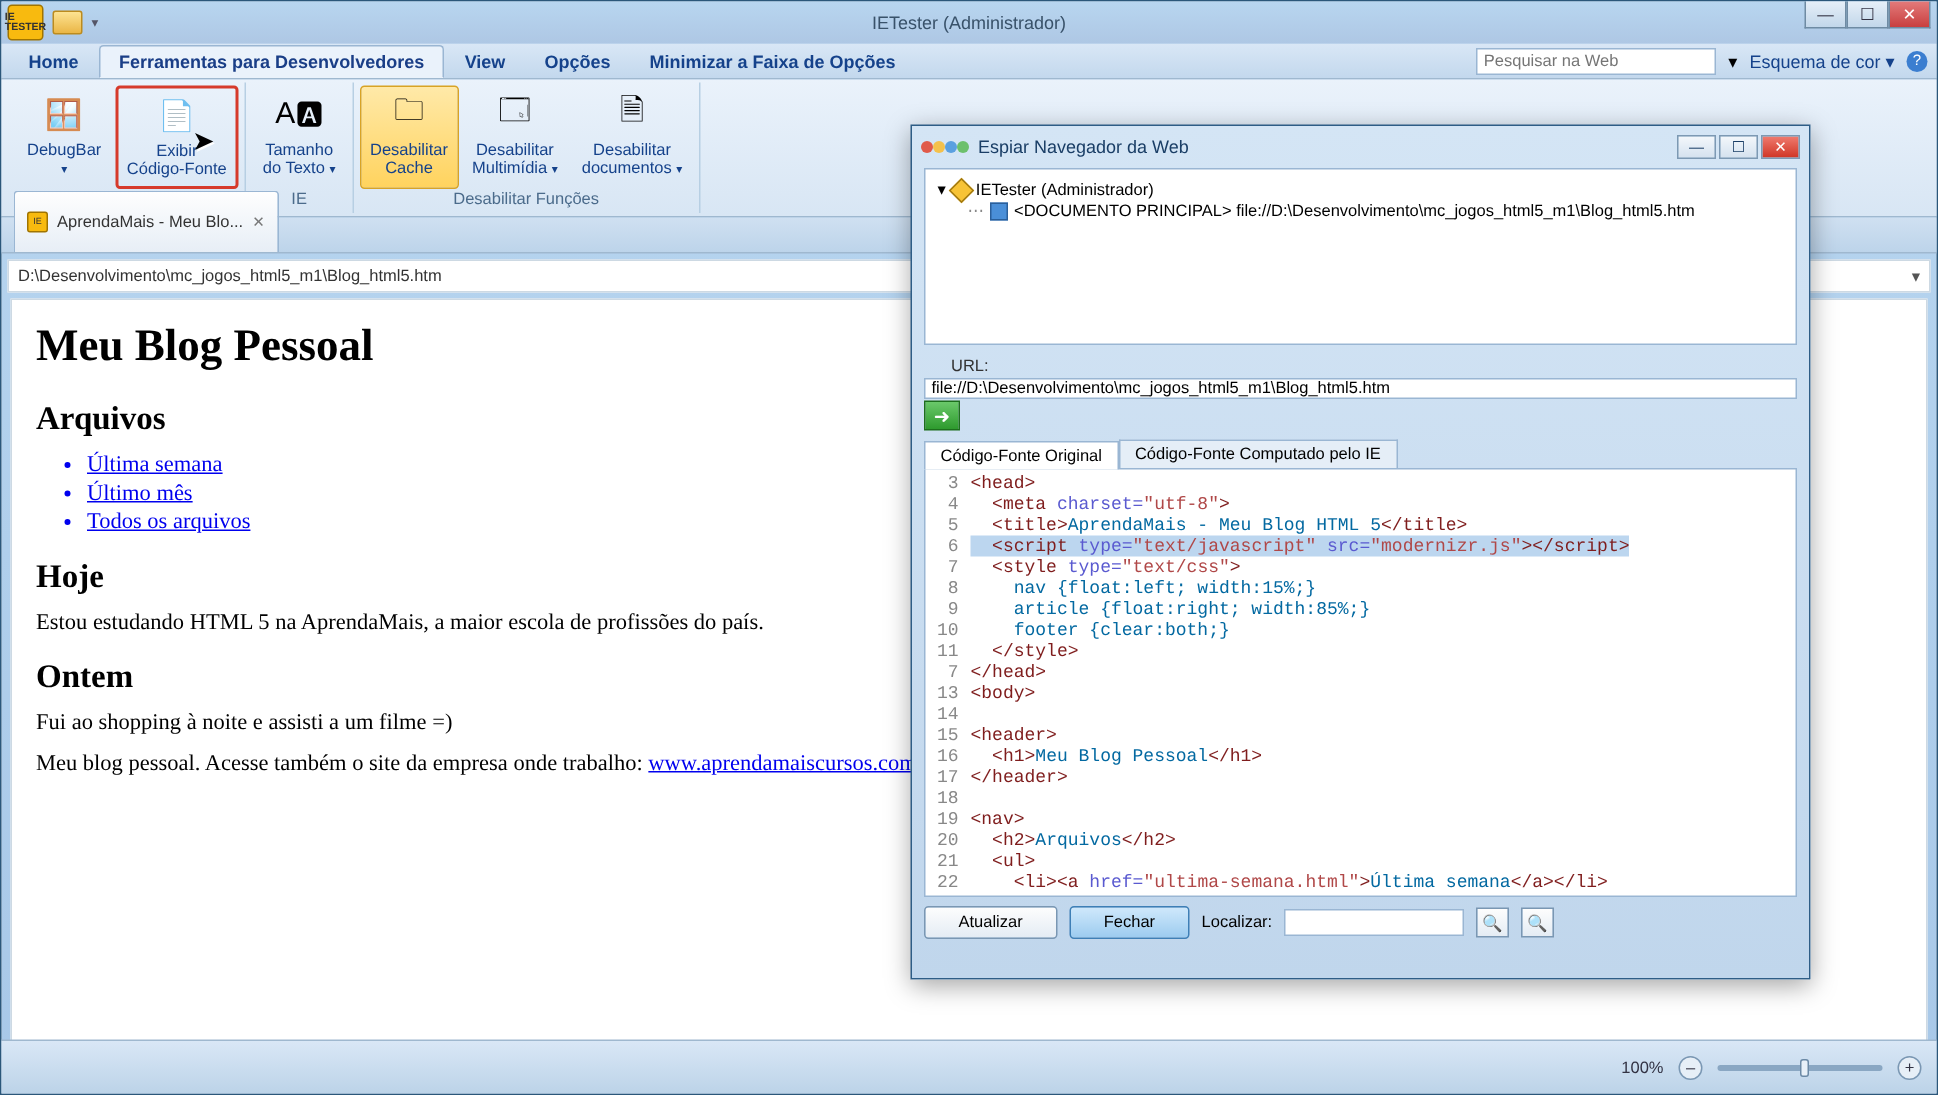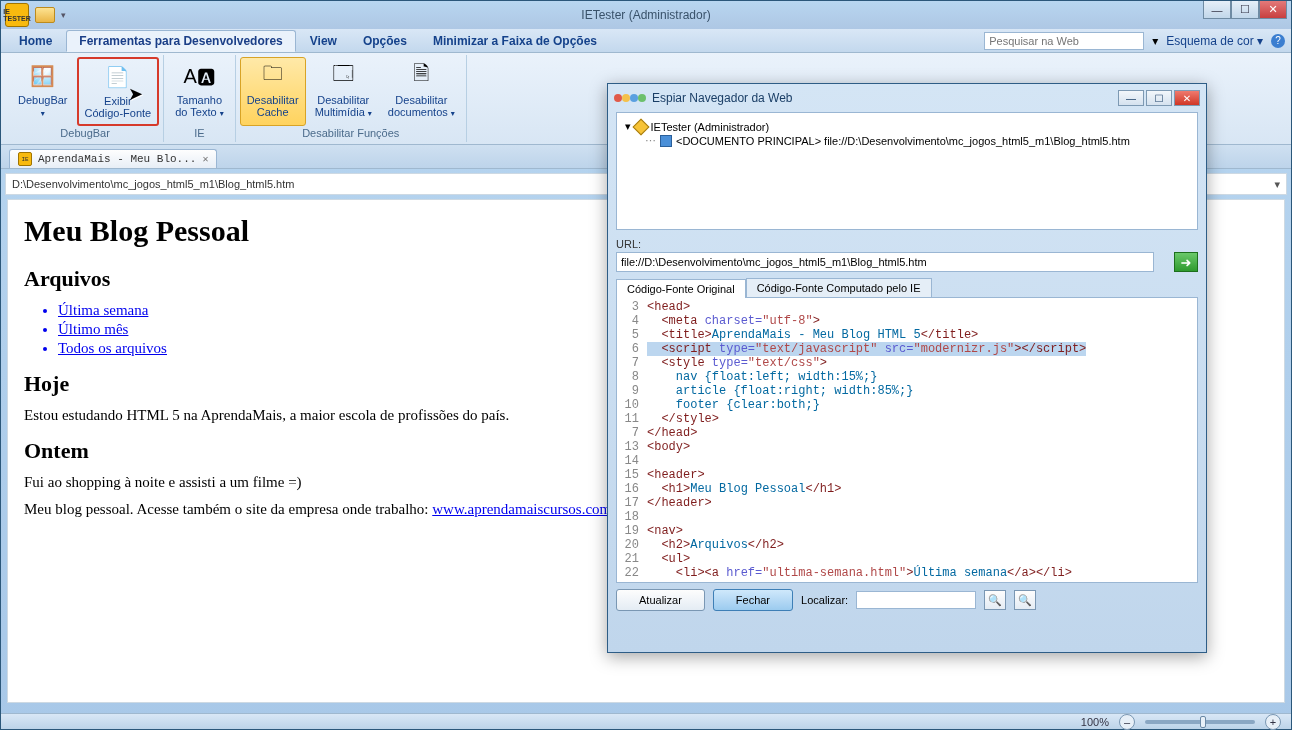--- a/index.html
+++ b/index.html
@@ -30,56 +30,56 @@
 .ribbon .group .items { display:flex; gap:2px; flex:1; }
 .ribbon .group .label { text-align:center; font-size:11px; color:#4b6b8b; padding:1px 0; }
 .ribbon .btn { display:flex; flex-direction:column; align-items:center; justify-content:flex-start; padding:2px 6px; min-width:56px; border:1px solid transparent; border-radius:3px; text-align:center; }
 .ribbon .btn .ico { width:32px; height:32px; margin-bottom:2px; display:flex;align-items:center;justify-content:center; font-size:20px; }
 .ribbon .btn.sel { border:2px solid #d63a2b; }
 .ribbon .btn.active { background:linear-gradient(#ffe9a8,#ffd35e); border:1px solid #d8a326; }
 .ribbon .btn .txt { font-size:11px; color:#15428b; line-height:12px; }
 .ribbon .dd-arrow { font-size:8px; color:#15428b; }
 
 .doc-tabs { height:24px; background:linear-gradient(#cfe0f1,#bdd4ea); display:flex; align-items:flex-end; padding:0 8px; border-bottom:1px solid #9fb8cf;}
-.doc-tabs .dtab { background:linear-gradient(#fefefe,#e7eef6); border:1px solid #9ab6d3; border-bottom:none; border-radius:3px 3px 0 0; padding:2px 8px; display:flex; align-items:center; gap:6px; font-size:11px; color:#333;font-family:Liberation Mono, monospace; }
+.doc-tabs .dtab { background:linear-gradient(#fefefe,#e7eef6); border:1px solid #9ab6d3; border-bottom:none; border-radius:3px 3px 0 0; padding:13px 8px; display:flex; align-items:center; gap:6px; font-size:11px; color:#333; }
 .doc-tabs .dtab .x { color:#777; font-size:10px; }
 .doc-tabs .ie-ico { width:14px;height:14px;background:#f8ba0f;border:1px solid #a07400;border-radius:2px;font-size:6px;display:flex;align-items:center;justify-content:center; }
 
 .addrbar { height:22px; background:#fff; border:1px solid #cdd9e3; margin:4px; padding:2px 6px; font-size:11px; color:#333; display:flex; align-items:center; }
 .addrbar .expand { margin-left:auto; color:#555; }
 
 .content { position:absolute; top:198px; left:6px; right:6px; bottom:26px; background:#fff; border:1px solid #cdd9e3; overflow:auto; padding:14px 16px; }
 .content h1 { font-family:"Times New Roman",serif; font-size:30px; font-weight:bold; margin-bottom:18px; }
 .content h2 { font-family:"Times New Roman",serif; font-size:22px; font-weight:bold; margin:14px 0 10px; }
 .content ul { margin-left:34px; }
 .content li { font-family:"Times New Roman",serif; font-size:15px; color:#00e; text-decoration:underline; margin:2px 0; list-style:disc; }
 .content p { font-family:"Times New Roman",serif; font-size:15px; margin:10px 0; }
 .content a.ext { color:#00e; text-decoration:underline; }
 
-.statusbar { position:absolute; bottom:0; left:0; right:0; height:16px; background:linear-gradient(#d9e7f6,#bcd3e8); border-top:1px solid #9fb8cf; display:flex; align-items:center; justify-content:flex-end; padding:0 10px; gap:10px; font-size:11px; color:#334; }
+.statusbar { position:absolute; bottom:0; left:0; right:0; height:36px; background:linear-gradient(#d9e7f6,#bcd3e8); border-top:1px solid #9fb8cf; display:flex; align-items:center; justify-content:flex-end; padding:0 10px; gap:10px; font-size:11px; color:#334; }
 .statusbar .zoom-track { width:110px; height:4px; background:#8aa7c3; border-radius:2px; position:relative; }
 .statusbar .zoom-thumb { position:absolute; left:50%; top:-4px; width:6px; height:12px; background:#e8f0f8; border:1px solid #6b89a6; border-radius:2px; }
 .statusbar .zb { width:16px;height:16px;border:1px solid #7a97b3;border-radius:50%;background:#e7eff7;display:flex;align-items:center;justify-content:center;font-size:11px; }
 
 
 .dialog { position:absolute; left:606px; top:82px; width:600px; height:570px; background:linear-gradient(#d4e5f5,#c0d6ec); border:1px solid #2e5d86; box-shadow:0 4px 16px rgba(0,0,0,.35); }
 .dialog .dtitle { height:28px; display:flex; align-items:center; padding:0 6px; color:#1a3e66; font-size:12px; gap:6px; }
 .dialog .dtitle .ico { display:flex; gap:0; }
 .dialog .dtitle .ico span { width:8px;height:8px;border-radius:50%;display:inline-block; }
 .dialog .dtitle .wbtns { margin-left:auto; display:flex; gap:2px; }
 .dialog .dtitle .wbtns div { width:26px;height:16px;background:linear-gradient(#f3f7fb,#d5e2ef);border:1px solid #7d99b3;display:flex;align-items:center;justify-content:center;font-size:10px; }
 .dialog .dtitle .wbtns .close { background:linear-gradient(#ef7a6e,#d03626); color:#fff; }
 .dialog .body { position:absolute; top:28px; left:8px; right:8px; bottom:8px; }
 .dialog .tree { height:118px; background:#fff; border:1px solid #9ab6d3; padding:6px 8px; font-size:11px; overflow:auto; }
 .dialog .tree .row { display:flex; align-items:center; gap:4px; margin:1px 0; }
 .dialog .tree .indent { margin-left:20px; }
 .dialog .tree .ylw { width:12px;height:12px;background:#f7c336;border:1px solid #a37a10;transform:rotate(45deg); }
 .dialog .tree .blu { width:12px;height:12px;background:#4a8fd8;border:1px solid #2a5f9a; }
-.dialog .urlrow { margin-top:8px; font-size:11px; color:#333; }
-.dialog .urlbox { margin-top:2px; display:flex; gap:20px; }
+.dialog .urlrow { margin-top:8px; font-size:11px; color:#333;margin-left:18px; }
+.dialog .urlbox { margin-top:2px; display:flex; gap:1px;flex-direction:column; }
 .dialog .urlbox input { flex:1; height:20px; border:1px solid #9ab6d3; background:#fff; font-size:11px; padding:0 4px; }
 .dialog .urlbox .go { width:24px;height:20px;background:linear-gradient(#6ac96a,#2e9a2e);border:1px solid #1d6f1d;color:#fff;display:flex;align-items:center;justify-content:center;font-size:13px; }
 .dialog .tabs { margin-top:6px; display:flex; }
 .dialog .tabs .t { padding:3px 10px; font-size:11px; border:1px solid #9ab6d3; background:#e5eef7; border-bottom:none; }
 .dialog .tabs .t.active { background:#fff; position:relative; top:1px; }
 .dialog .code { height:286px; background:#fff; border:1px solid #9ab6d3; overflow:auto; font-family:"Courier New",monospace; font-size:12px; padding:2px 0; }
 .dialog .code .line { display:flex; white-space:pre; }
 .dialog .code .gut { width:30px; text-align:right; color:#888; padding-right:8px; user-select:none; }
 .dialog .code .c-tag { color:#7f1d1d; }
 .dialog .code .c-attr { color:#5a5ad0; }

